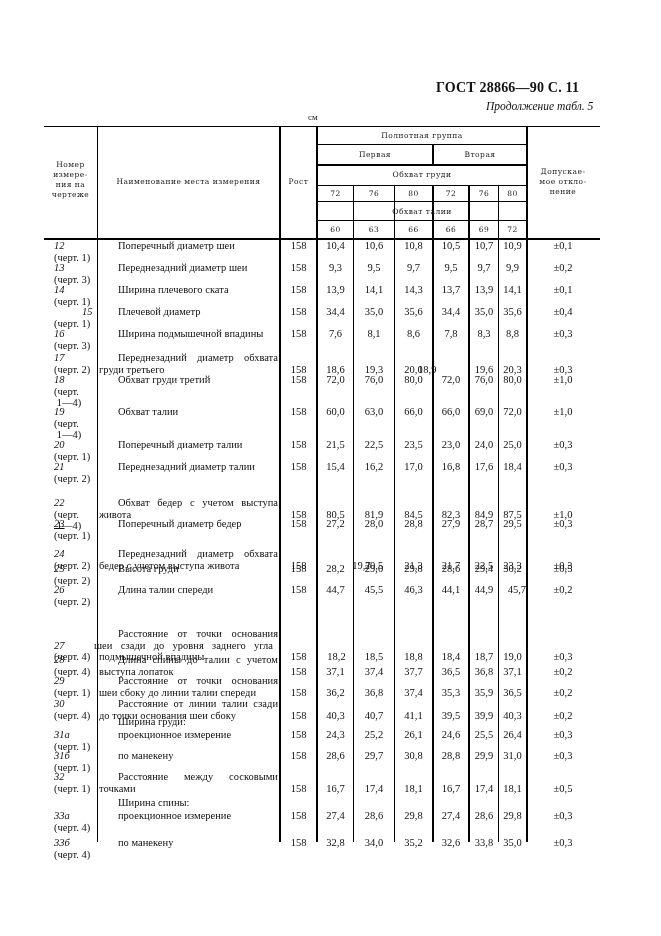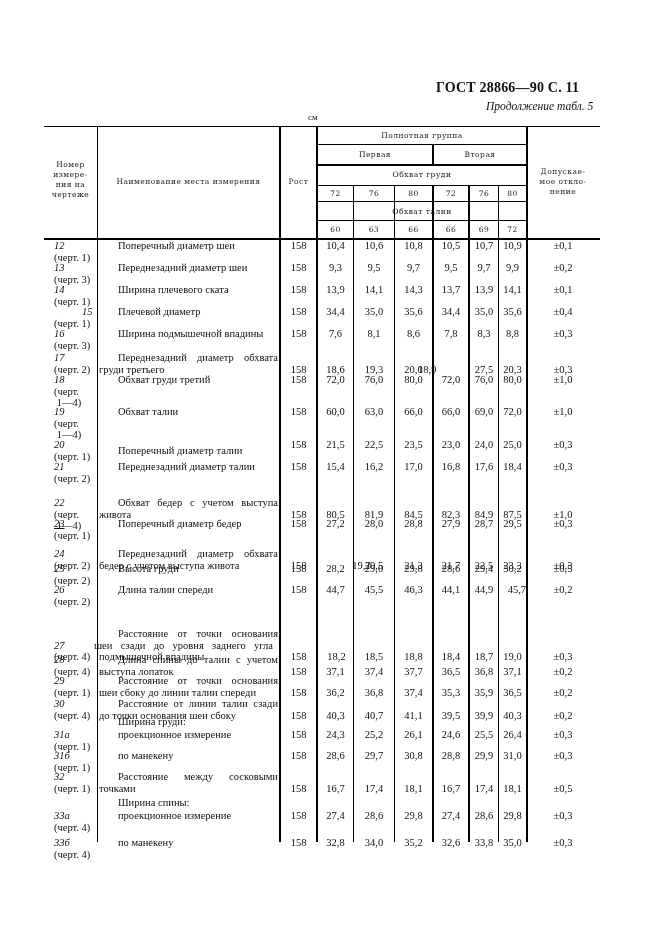--- a/index.html
+++ b/index.html
@@ -156,21 +156,21 @@
         <div>
           <div class="cell it" style="left: 54px; top: 352px;">17</div>
           <div class="cell" style="left: 54px; top: 363.5px;">(черт. 2)</div>
           <div class="cell" style="left: 118px; top: 352px; width: 160px; text-align: justify; text-align-last: justify;">Переднезадний диаметр обхвата</div>
           <div class="cell" style="left: 99px; top: 363.5px;">груди третьего</div>
           <div class="cell num" style="left: 281px; top: 363.5px; width: 35px;">158</div>
           <div class="cell num" style="left: 318px; top: 363.5px; width: 35px;">18,6</div>
           <div class="cell num" style="left: 354px; top: 363.5px; width: 40px;">19,3</div>
           <div class="cell num" style="left: 395px; top: 363.5px; width: 37px;">20,0</div>
           <div class="cell num" style="left: 418px; top: 363.5px; width: 14px;">18,9</div>
-          <div class="cell num" style="left: 470px; top: 363.5px; width: 28px;">27,5</div>
+          <div class="cell num" style="left: 470px; top: 363.5px; width: 28px;">19,6</div>
           <div class="cell num" style="left: 499px; top: 363.5px; width: 27px;">20,3</div>
           <div class="cell num" style="left: 528px; top: 363.5px; width: 70px;">±0,3</div>
         </div>
         <div>
           <div class="cell it" style="left: 54px; top: 374px;">18</div>
           <div class="cell" style="left: 54px; top: 385.5px;">(черт.<br>&nbsp;1—4)</div>
           <div class="cell" style="left: 118px; top: 374px;">Обхват груди третий</div>
           <div class="cell num" style="left: 281px; top: 374px; width: 35px;">158</div>
           <div class="cell num" style="left: 318px; top: 374px; width: 35px;">72,0</div>
           <div class="cell num" style="left: 354px; top: 374px; width: 40px;">76,0</div>
@@ -189,21 +189,21 @@
           <div class="cell num" style="left: 354px; top: 406px; width: 40px;">63,0</div>
           <div class="cell num" style="left: 395px; top: 406px; width: 37px;">66,0</div>
           <div class="cell num" style="left: 434px; top: 406px; width: 34px;">66,0</div>
           <div class="cell num" style="left: 470px; top: 406px; width: 28px;">69,0</div>
           <div class="cell num" style="left: 499px; top: 406px; width: 27px;">72,0</div>
           <div class="cell num" style="left: 528px; top: 406px; width: 70px;">±1,0</div>
         </div>
         <div>
           <div class="cell it" style="left: 54px; top: 439px;">20</div>
           <div class="cell" style="left: 54px; top: 450.5px;">(черт. 1)</div>
-          <div class="cell" style="left: 118px; top: 439px; margin-top: 6px;">Поперечный диаметр талии</div>
+          <div class="cell" style="left: 118px; top: 439px;">Поперечный диаметр талии</div>
           <div class="cell num" style="left: 281px; top: 439px; width: 35px;">158</div>
           <div class="cell num" style="left: 318px; top: 439px; width: 35px;">21,5</div>
           <div class="cell num" style="left: 354px; top: 439px; width: 40px;">22,5</div>
           <div class="cell num" style="left: 395px; top: 439px; width: 37px;">23,5</div>
           <div class="cell num" style="left: 434px; top: 439px; width: 34px;">23,0</div>
           <div class="cell num" style="left: 470px; top: 439px; width: 28px;">24,0</div>
           <div class="cell num" style="left: 499px; top: 439px; width: 27px;">25,0</div>
           <div class="cell num" style="left: 528px; top: 439px; width: 70px;">±0,3</div>
         </div>
         <div>

